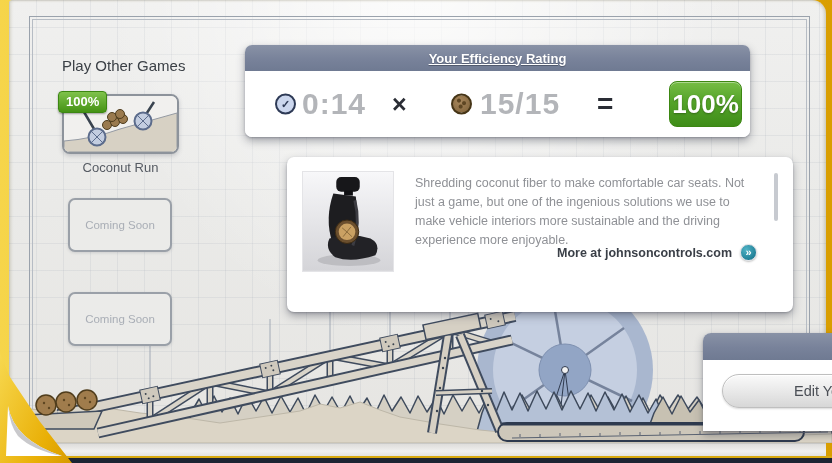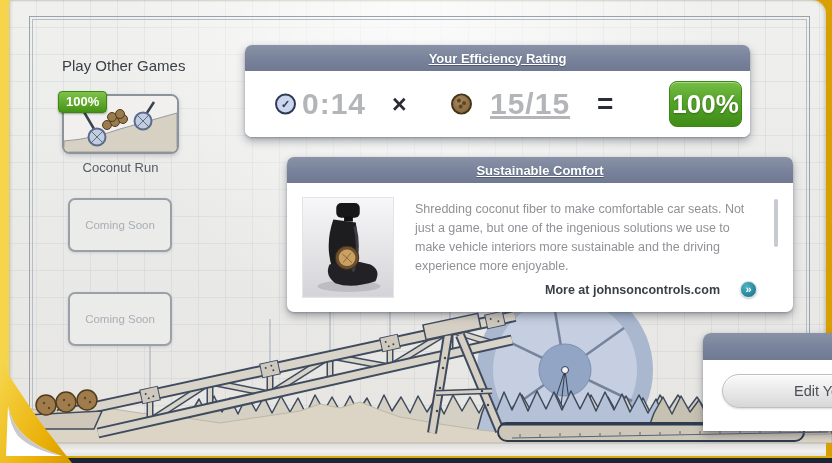--- a/index.html
+++ b/index.html
@@ -86,22 +86,22 @@
     color:#fff; font-size:26px; font-weight:bold; text-shadow:0 1px 2px rgba(0,0,0,.3);
     box-shadow:inset 0 1px 0 rgba(255,255,255,.4); }
 
   #info-panel { left:287px; top:157px; width:506px; height:155px; }
   #seat-img { position:absolute; left:15px; top:14px; width:92px; height:101px;
     border:1px solid #e4e4e7; }
   #info-text { position:absolute; left:128px; top:17px; width:342px;
     font-size:12.5px; line-height:1.52; color:#8f9196; }
   #info-scrollbar { position:absolute; right:15px; top:16px; width:4px; height:48px;
     background:#c7cad0; border-radius:2px; cursor:pointer; }
-  #info-link-row { position:absolute; right:36px; bottom:14px; display:flex;
-    align-items:center; gap:20px; cursor:pointer;justify-content:center; }
+  #info-link-row { position:absolute; right:36px; bottom:25px; display:flex;
+    align-items:center; gap:8px; cursor:pointer;justify-content:center; }
   #info-link-label { font-size:12.5px; font-weight:bold; color:#3a3f47; }
   #more-icon { width:17px; height:17px; border-radius:50%;
     background:radial-gradient(circle at 35% 30%, #4fb3c6, #1f7e95 75%);
     border:1px solid #d9dde2; color:#fff; font-size:11px; font-weight:bold;
     display:flex; align-items:center; justify-content:center; line-height:1;
     box-shadow:0 1px 2px rgba(0,0,0,.25); }
 
   #edit-panel { left:703px; top:333px; width:175px; height:98px; border-radius:8px 8px 0 0; }
   #edit-panel .panel-header { height:27px; border-radius:8px 8px 0 0; }
   #edit-button { position:absolute; left:19px; top:14px; width:300px; height:34px;
@@ -290,29 +290,28 @@
   <div id="soon2" class="soon-box">Coming Soon</div>
 
   <div id="eff-panel" class="panel">
     <div class="panel-header">Your Efficiency Rating</div>
     <div class="panel-body" style="height:66px;">
       <div id="eff-row">
         <div id="clock-icon">✓</div>
         <span class="eff-num" style="left:57px;">0:14</span>
         <span class="eff-op" style="left:147px;">×</span>
         <div id="coconut-icon"></div>
-        <span class="eff-num" style="left:245px;text-decoration:underline;">15/15</span>
+        <span class="eff-num" style="left:235px;">15/15</span>
         <span class="eff-op" style="left:352px; font-size:28px;">=</span>
         <div id="rating-badge">100%</div>
       </div>
     </div>
   </div>
 
   <div id="info-panel" class="panel">
-    <div class="panel-header">Sustainable Comfort</div>
     <div class="panel-body" style="height:129px;border-radius:10px;">
       <svg id="seat-img" width="92" height="101" viewBox="0 0 92 101">
         <defs>
           <linearGradient id="seatbg" x1="0" y1="0" x2="0" y2="1">
             <stop offset="0" stop-color="#f7f7f9"></stop>
               <stop offset="1" stop-color="#d4d4d8"></stop>
           </linearGradient>
         </defs>
         <rect width="92" height="101" fill="url(#seatbg)"></rect>
         <ellipse cx="47" cy="90" rx="32" ry="6" fill="#b2b2b7" opacity=".7"></ellipse>

